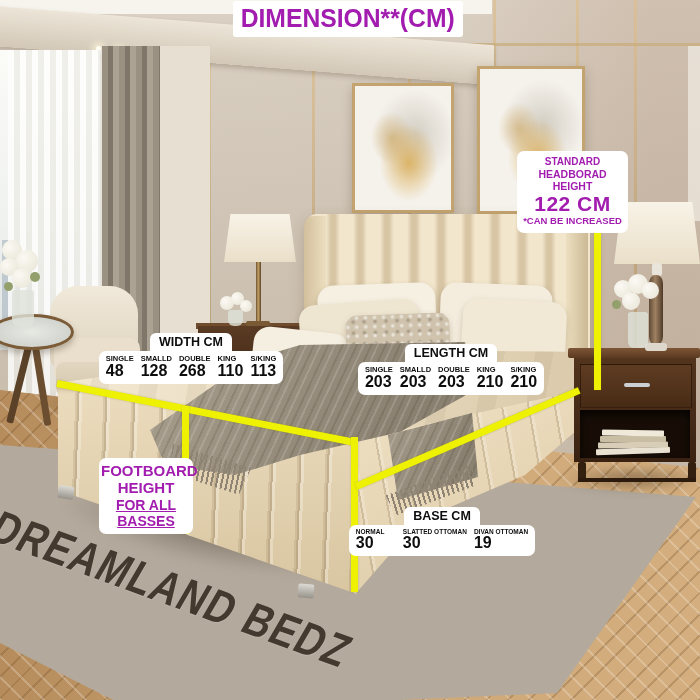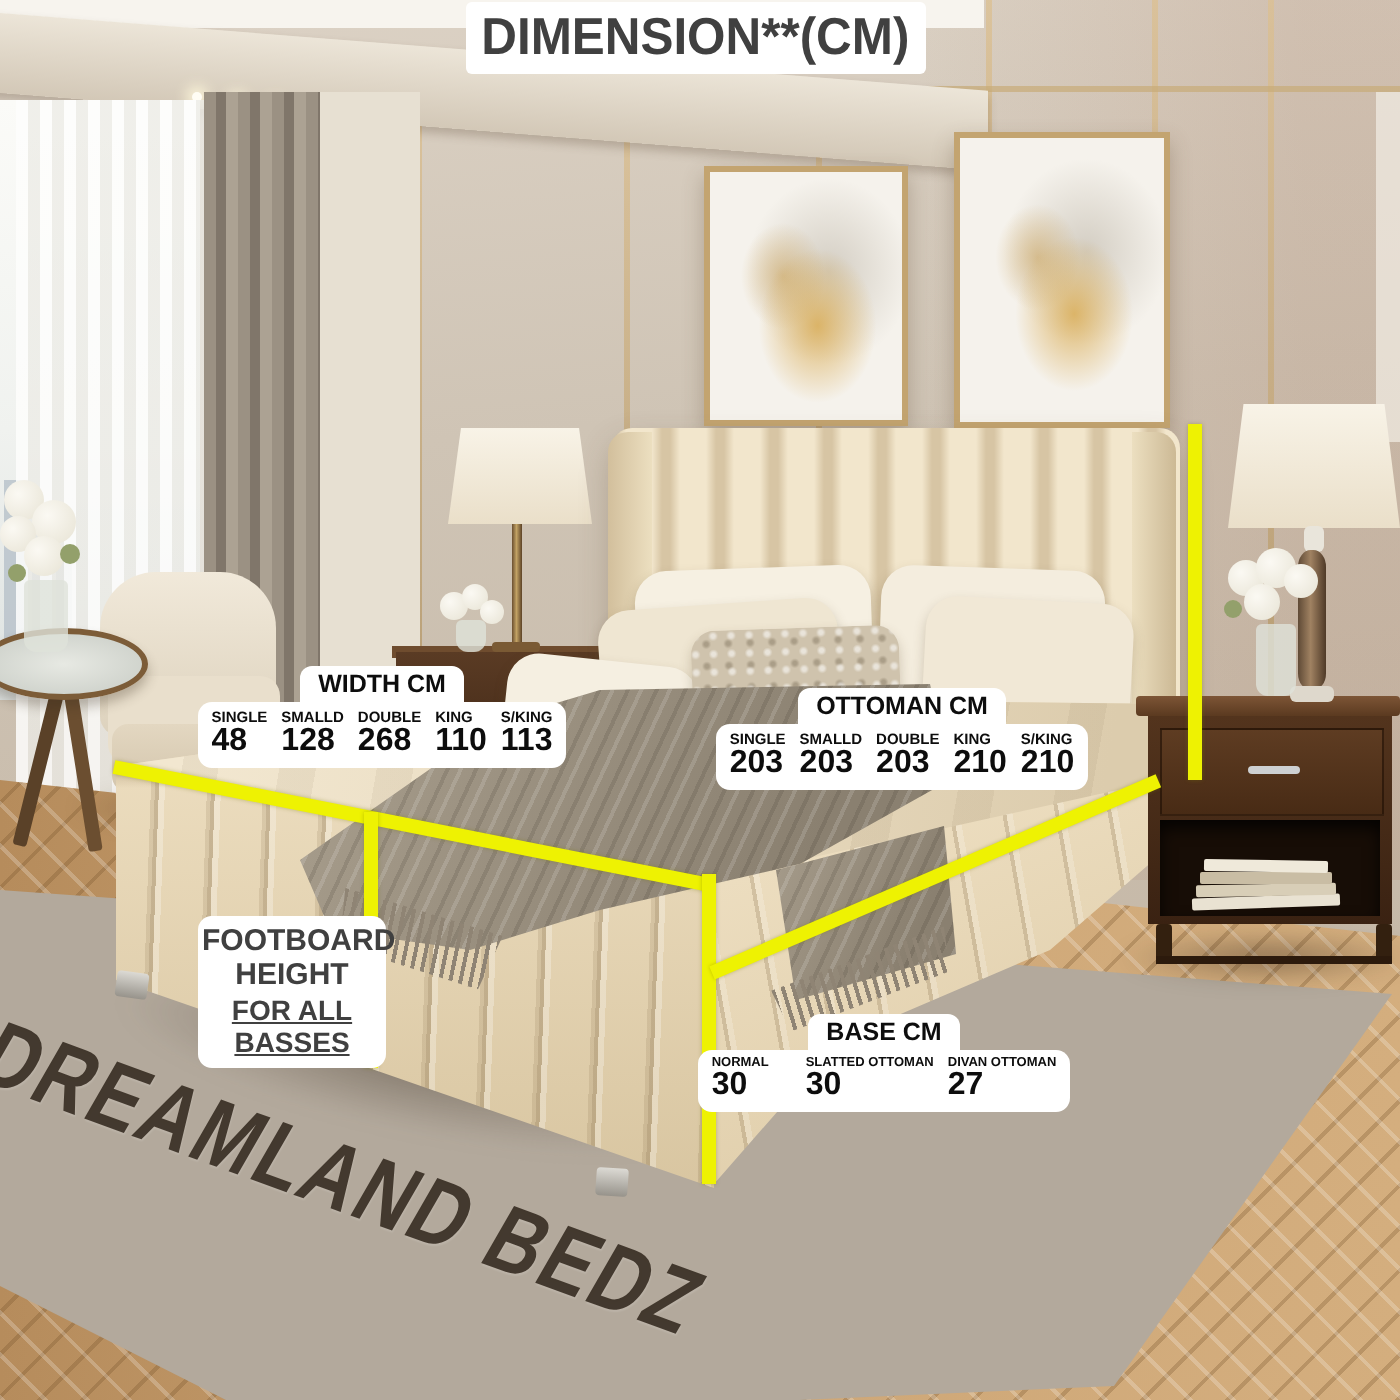--- a/index.html
+++ b/index.html
@@ -110,21 +110,21 @@
   .ns-body{left:574px;top:358px;width:122px;height:104px;
         background:linear-gradient(180deg,#53341d,#3a2212);}
   .drawer{left:580px;top:364px;width:110px;height:42px;border:1px solid rgba(28,14,4,.6);
         background:linear-gradient(180deg,#5e3c22,#482b15);}
   .handle{left:624px;top:383px;width:26px;height:4px;background:#cdd0d2;border-radius:2px;}
   .shelf{left:580px;top:410px;width:110px;height:48px;background:#170d06;
         box-shadow:inset 0 4px 8px rgba(0,0,0,.8);}
   .book{border-radius:1px;}
   
   .yline{background:#eef202;box-shadow:0 0 2px rgba(120,120,0,.4);}
-  .lbl{background:#fff;color:#404040;border-radius:7px;text-align:center;
+  .lbl{background:#fff;color:#a21caf;border-radius:7px;text-align:center;
        font-weight:bold;line-height:1.15;}
   .title-box{left:233px;top:1px;width:230px;height:36px;border-radius:3px;
        display:flex;align-items:center;justify-content:center;}
   .title-text{font-size:26px;font-weight:bold;letter-spacing:0;transform:scaleX(.95);white-space:nowrap;}
   .big-lbl .s1{font-size:10.5px;display:block;}
   .big-lbl .v{font-size:21px;display:block;letter-spacing:.5px;}
   .big-lbl .n{font-size:9.5px;display:block;}
   .dim-group{display:flex;flex-direction:column;align-items:center;}
   .dim-header{background:#fff;border-radius:6px 6px 0 0;padding:2px 9px 3px;font-size:12.5px;
        font-weight:bold;white-space:nowrap;position:relative;z-index:2;color:#0d0d0d;}
@@ -251,20 +251,26 @@
   <div class="abs yline" style="left: 57px; top: 380px; width: 304px; height: 7px; transform: rotate(11.2deg); transform-origin: 0px 50%; background: rgb(238, 242, 2);"></div>
   <div class="abs yline" style="left: 351px; top: 437px; width: 7px; height: 155px; background: rgb(238, 242, 2);"></div>
   <div class="abs yline" style="left: 356px; top: 483px; width: 243px; height: 7px; transform: rotate(-23.3deg); transform-origin: 0px 50%; background: rgb(238, 242, 2);"></div>
   <div class="abs yline" style="left: 182px; top: 406px; width: 7px; height: 128px; background: rgb(238, 242, 2);"></div>
   <div class="abs yline" style="left: 594px; top: 212px; width: 7px; height: 178px; background: rgb(238, 242, 2);"></div>
 
   <div class="abs lbl title-box">
     <span class="title-text">DIMENSION**(CM)</span>
   </div>
 
+  <div class="abs lbl big-lbl" style="left:517px;top:151px;width:107px;padding:5px 2px 6px;">
+    <span class="s1" style="font-size:10px;">STANDARD</span>
+    <span class="s1">HEADBORAD HEIGHT</span>
+    <span class="v">122 CM</span>
+    <span class="n">*CAN BE INCREASED</span>
+  </div>
 
   <div class="abs dim-group" style="left:112px;top:333px;width:158px;">
     <div class="dim-header">WIDTH CM</div>
     <div class="dim-body">
       <div class="dim-col">
           <span class="dim-lbl">SINGLE</span>
           <span class="dim-val">48</span>
         </div>
       <div class="dim-col">
           <span class="dim-lbl">SMALLD</span>
@@ -279,21 +285,21 @@
           <span class="dim-val">110</span>
         </div>
       <div class="dim-col">
           <span class="dim-lbl">S/KING</span>
           <span class="dim-val">113</span>
         </div>
     </div>
   </div>
 
   <div class="abs dim-group" style="left:367px;top:344px;width:168px;">
-    <div class="dim-header">OTTOMAN CM</div>
+    <div class="dim-header">LENGTH CM</div>
     <div class="dim-body">
       <div class="dim-col">
           <span class="dim-lbl">SINGLE</span>
           <span class="dim-val">203</span>
         </div>
       <div class="dim-col">
           <span class="dim-lbl">SMALLD</span>
           <span class="dim-val">203</span>
         </div>
       <div class="dim-col">
@@ -322,18 +328,18 @@
       <div class="dim-col">
           <span class="dim-lbl">NORMAL</span>
           <span class="dim-val">30</span>
         </div>
       <div class="dim-col">
           <span class="dim-lbl">SLATTED OTTOMAN</span>
           <span class="dim-val">30</span>
         </div>
       <div class="dim-col">
           <span class="dim-lbl">DIVAN OTTOMAN</span>
-          <span class="dim-val">27</span>
+          <span class="dim-val">19</span>
         </div>
     </div>
   </div>
 
 </div>
 
 </body></html>

